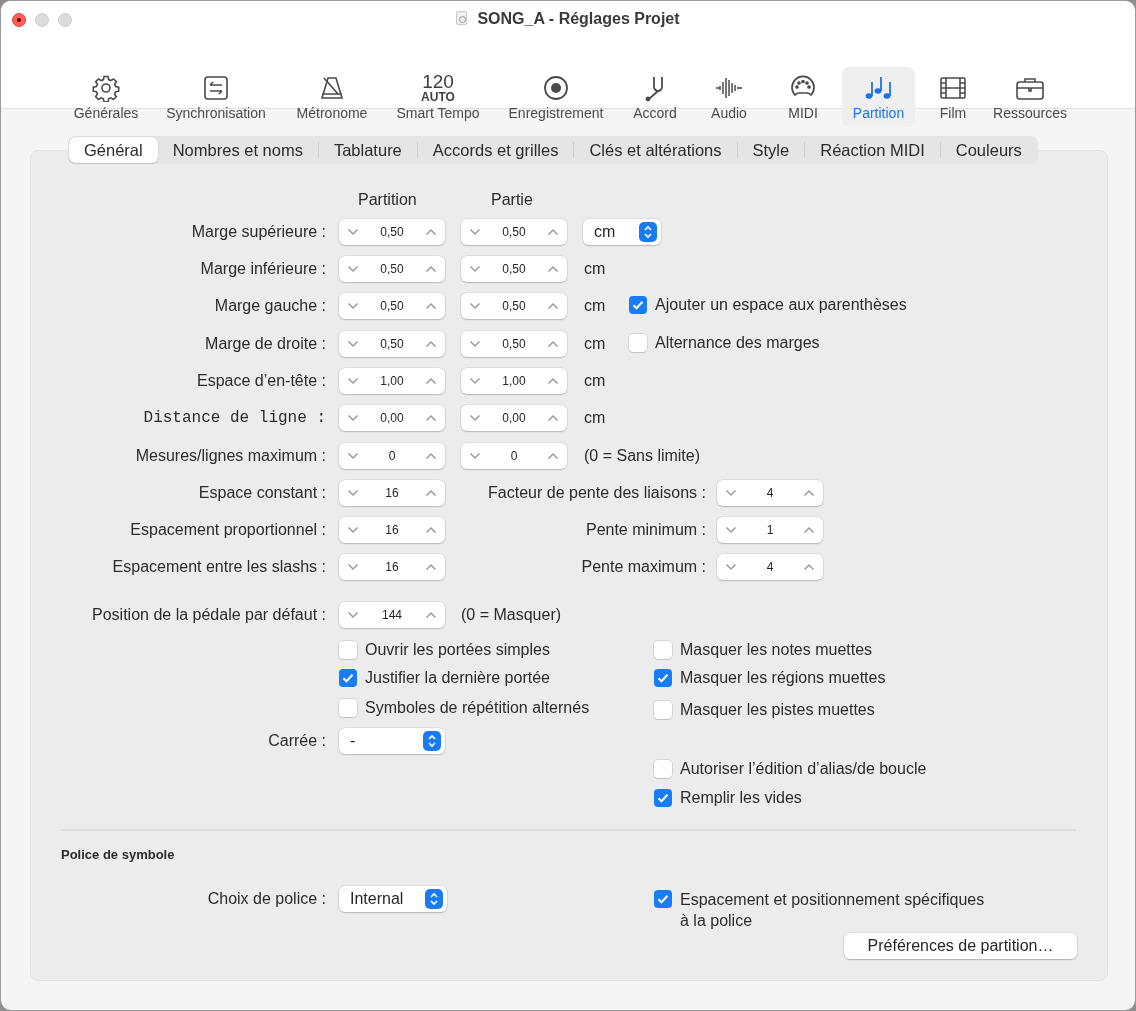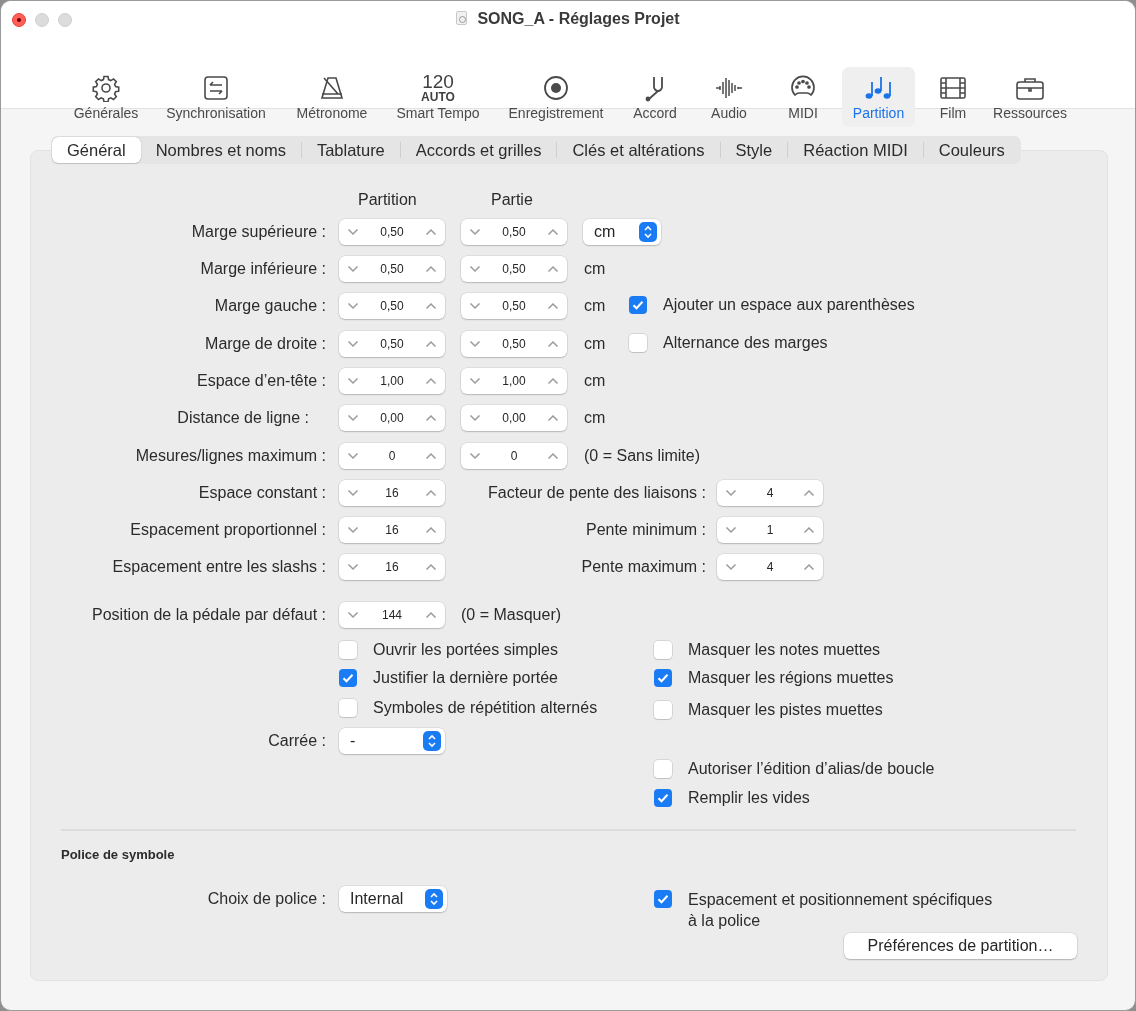--- a/index.html
+++ b/index.html
@@ -38,21 +38,21 @@
     font-size: 14px; color: #4a4a4a; cursor: default; margin-top: 28px;
   }
   .tbar-item.active { background: #efefef; color: #1a73e8; }
   .tbar-item .ico { height: 30px; display: flex; align-items: center; justify-content: center; margin-bottom: 2px; }
   .tempo { display: flex; flex-direction: column; align-items: center; line-height: 1; color: #3f3f3f; }
   .tempo .t1 { font-size: 19px; }
   .tempo .t2 { font-size: 12px; font-weight: bold; }
 
   
   .tabbar {
-    position: absolute; top: 135px; left: 50px; height: 28px; display: flex; align-items: center;
+    position: absolute; top: 135px; left: 67px; height: 28px; display: flex; align-items: center;
     background: #e5e5e5; border-radius: 7px; padding: 1px; z-index: 2;
   }
   .tab { height: 26px; padding: 0 15px; display: flex; align-items: center; font-size: 16.5px; color: #2b2b2b; position: relative; }
   .tab.active { background: #fff; border-radius: 6px; box-shadow: 0 0 1px rgba(0,0,0,.35), 0 1px 1px rgba(0,0,0,.12); }
   .tab-sep { width: 1px; height: 16px; background: #cfcfcf; }
 
   .panel {
     position: absolute; top: 149px; left: 29px; width: 1078px; height: 831px;
     background: #ececec; border: 1px solid #e2e2e2; border-radius: 8px;
   }
@@ -75,21 +75,21 @@
     position: absolute; height: 26px; background: #fff; border-radius: 6px;
     box-shadow: 0 0 0 0.5px rgba(0,0,0,.12), 0 1px 1.5px rgba(0,0,0,.18);
     display: flex; align-items: center; justify-content: space-between; padding: 0 4px 0 11px;
     font-size: 16px; color: #262626;
   }
   .popup .updown {
     width: 18px; height: 20px; border-radius: 5px; background: #1a7cf5;
     display: flex; align-items: center; justify-content: center;
   }
 
-  .chk { position: absolute; display: flex; align-items: center; gap: 16px; font-size: 16px; color: #2b2b2b; white-space: nowrap; justify-content: space-between; }
+  .chk { position: absolute; display: flex; align-items: center; gap: 8px; font-size: 16px; color: #2b2b2b; white-space: nowrap; justify-content: space-between; }
   .box {
     width: 18px; height: 18px; border-radius: 4px; background: #fff;
     box-shadow: 0 0 0 0.5px rgba(0,0,0,.18), 0 1px 1px rgba(0,0,0,.1); flex: none;
     display: flex; align-items: center; justify-content: center;
   }
   .box.on { background: #1a7cf5; box-shadow: none; }
 
   .divider { position: absolute; left: 60px; width: 1015px; height: 2px; background: #dcdcdc; top: 828px; }
   .section-title { position: absolute; left: 60px; top: 846px; font-size: 13px; font-weight: bold; color: #2b2b2b; }
 
@@ -431,21 +431,21 @@
       </span>
     <span class="val">1,00</span>
     <span class="chev">
         <svg width="12" height="8" viewBox="0 0 12 8">
           <path d="M1.5 6.5l4.5-4.5 4.5 4.5" fill="none" stroke="#9a9a9a" stroke-width="1.5"></path>
         </svg>
       </span>
   </div>
   <div class="abs lbl" style="left:583px;top:371px;">cm</div>
 
-  <div class="abs lbl right" style="right:826px;top:408px;">Distance de ligne :</div>
+  <div class="abs lbl right" style="right:809px;top:408px;font-family:Liberation Mono, monospace;">Distance de ligne :</div>
   <div class="stepper" style="left:338px;top:404px;width:106px;">
     <span class="chev">
         <svg width="12" height="8" viewBox="0 0 12 8">
           <path d="M1.5 1.5l4.5 4.5 4.5-4.5" fill="none" stroke="#9a9a9a" stroke-width="1.5"></path>
         </svg>
       </span>
     <span class="val">0,00</span>
     <span class="chev">
         <svg width="12" height="8" viewBox="0 0 12 8">
           <path d="M1.5 6.5l4.5-4.5 4.5 4.5" fill="none" stroke="#9a9a9a" stroke-width="1.5"></path>

